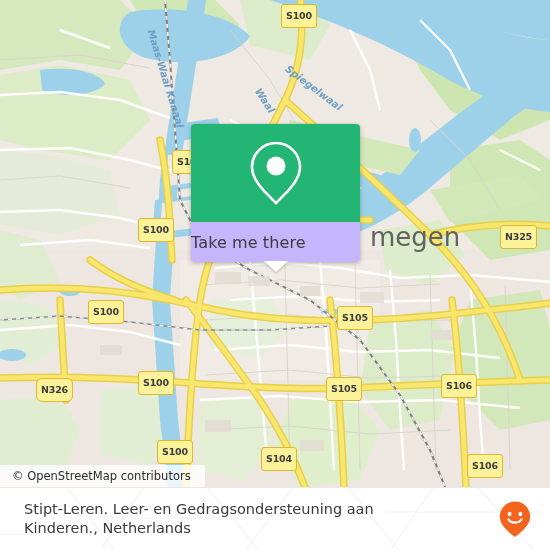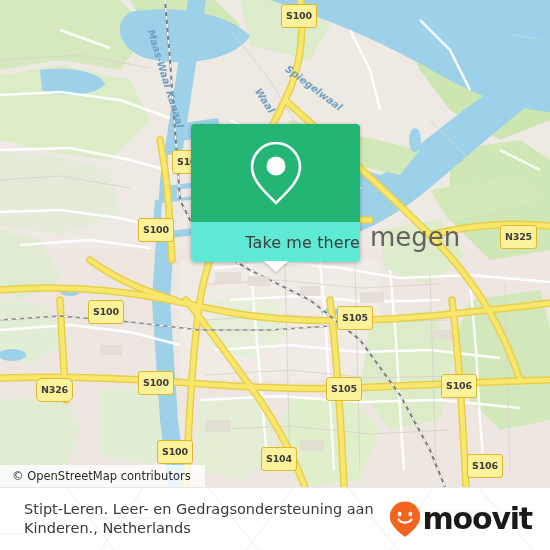--- a/index.html
+++ b/index.html
@@ -94,25 +94,25 @@
     height: 98px;
     background: #22b573;
     border-radius: 4px 4px 0 0;
     display: flex;
     align-items: center;
     justify-content: center;
   }
   #popup-bottom {
     position: relative;
     height: 40px;
-    background: #5eead4;
+    background: #c4b5fd;
     border-radius: 0 0 4px 4px;
     display: flex;
     align-items: center;
-    justify-content: flex-end;
+    justify-content: flex-start;
   }
   #popup-label {
     color: #3d3d3d;
     font-family: "DejaVu Sans", sans-serif;
     font-size: 16px;
     letter-spacing: 0.1px;
   }
   #popup-tail {
     position: absolute;
     left: 50%;
@@ -392,17 +392,16 @@
     <div id="footer-title">Stipt-Leren. Leer- en Gedragsondersteuning aan Kinderen., Netherlands</div>
 
     <div id="brand">
       <svg width="34" height="38" viewBox="0 0 34 38">
         <path d="M17 1.5 C 8.6 1.5, 1.8 8.3, 1.8 16.7 C 1.8 25.5, 11.5 32.5, 17 37
                  C 22.5 32.5, 32.2 25.5, 32.2 16.7 C 32.2 8.3, 25.4 1.5, 17 1.5 Z" fill="#f4641e"></path>
         <ellipse cx="11.6" cy="14" rx="1.9" ry="2.3" fill="#ffffff"></ellipse>
         <ellipse cx="22.4" cy="14" rx="1.9" ry="2.3" fill="#ffffff"></ellipse>
         <path d="M10.5 19.5 C 13.2 23.6, 20.8 23.6, 23.5 19.5" fill="none" stroke="#ffffff" stroke-width="2.2" stroke-linecap="round"></path>
       </svg>
-      <span id="brand-word">moovit</span>
     </div>
   </div>
 
 </div>
 
 </body></html>

